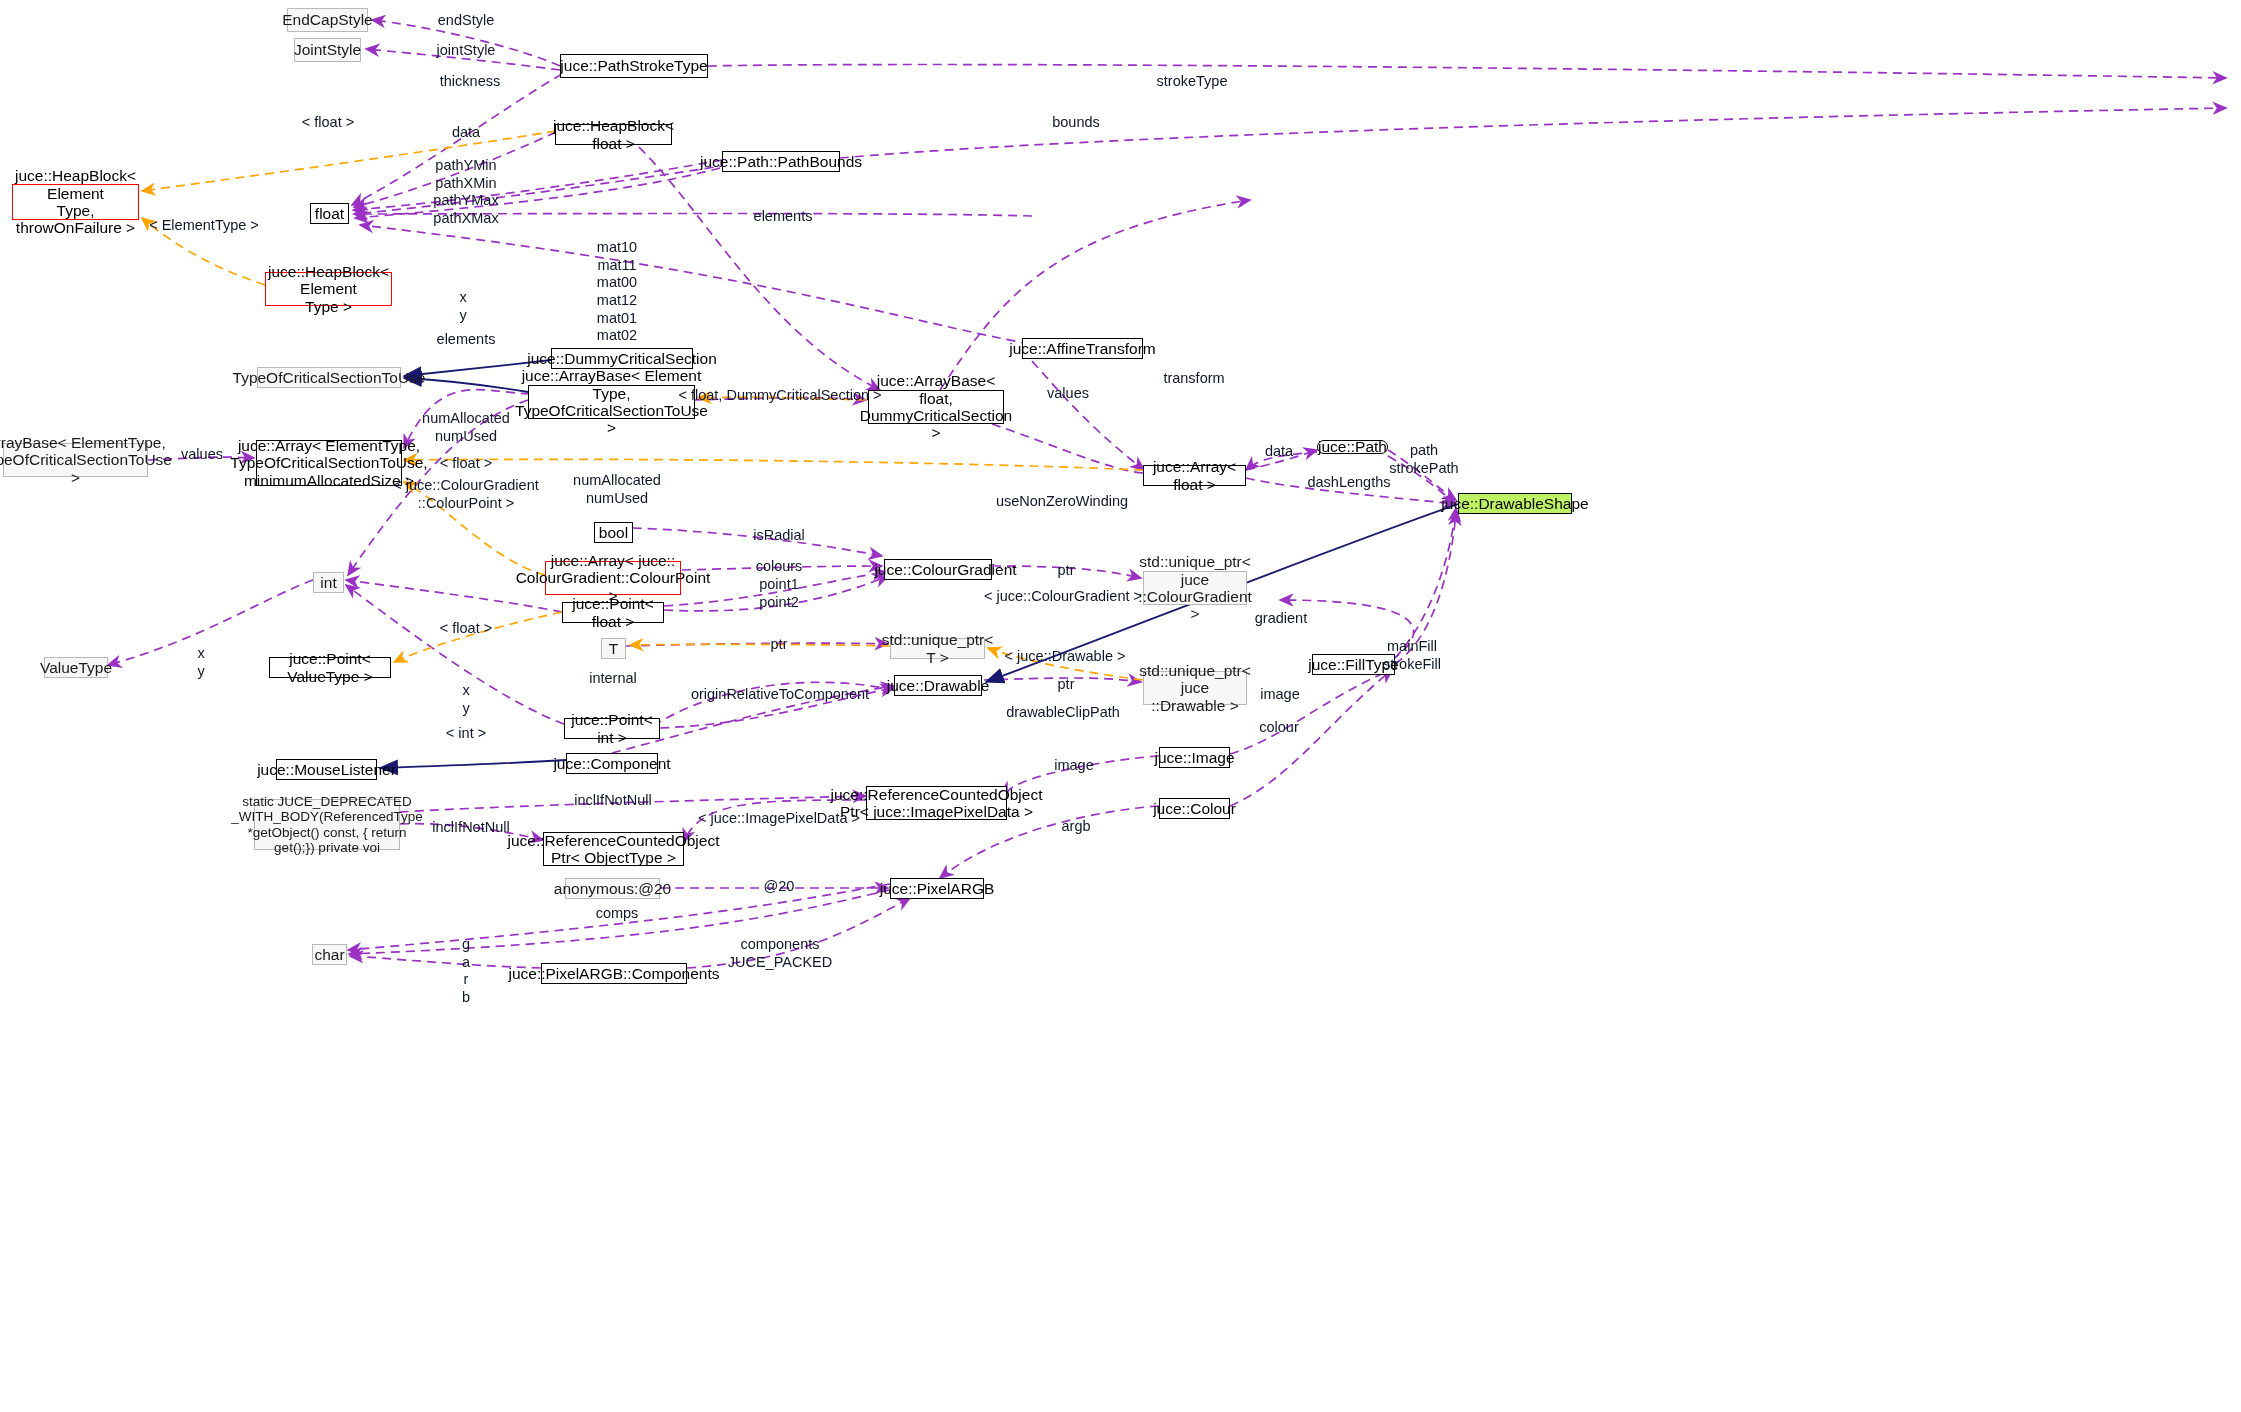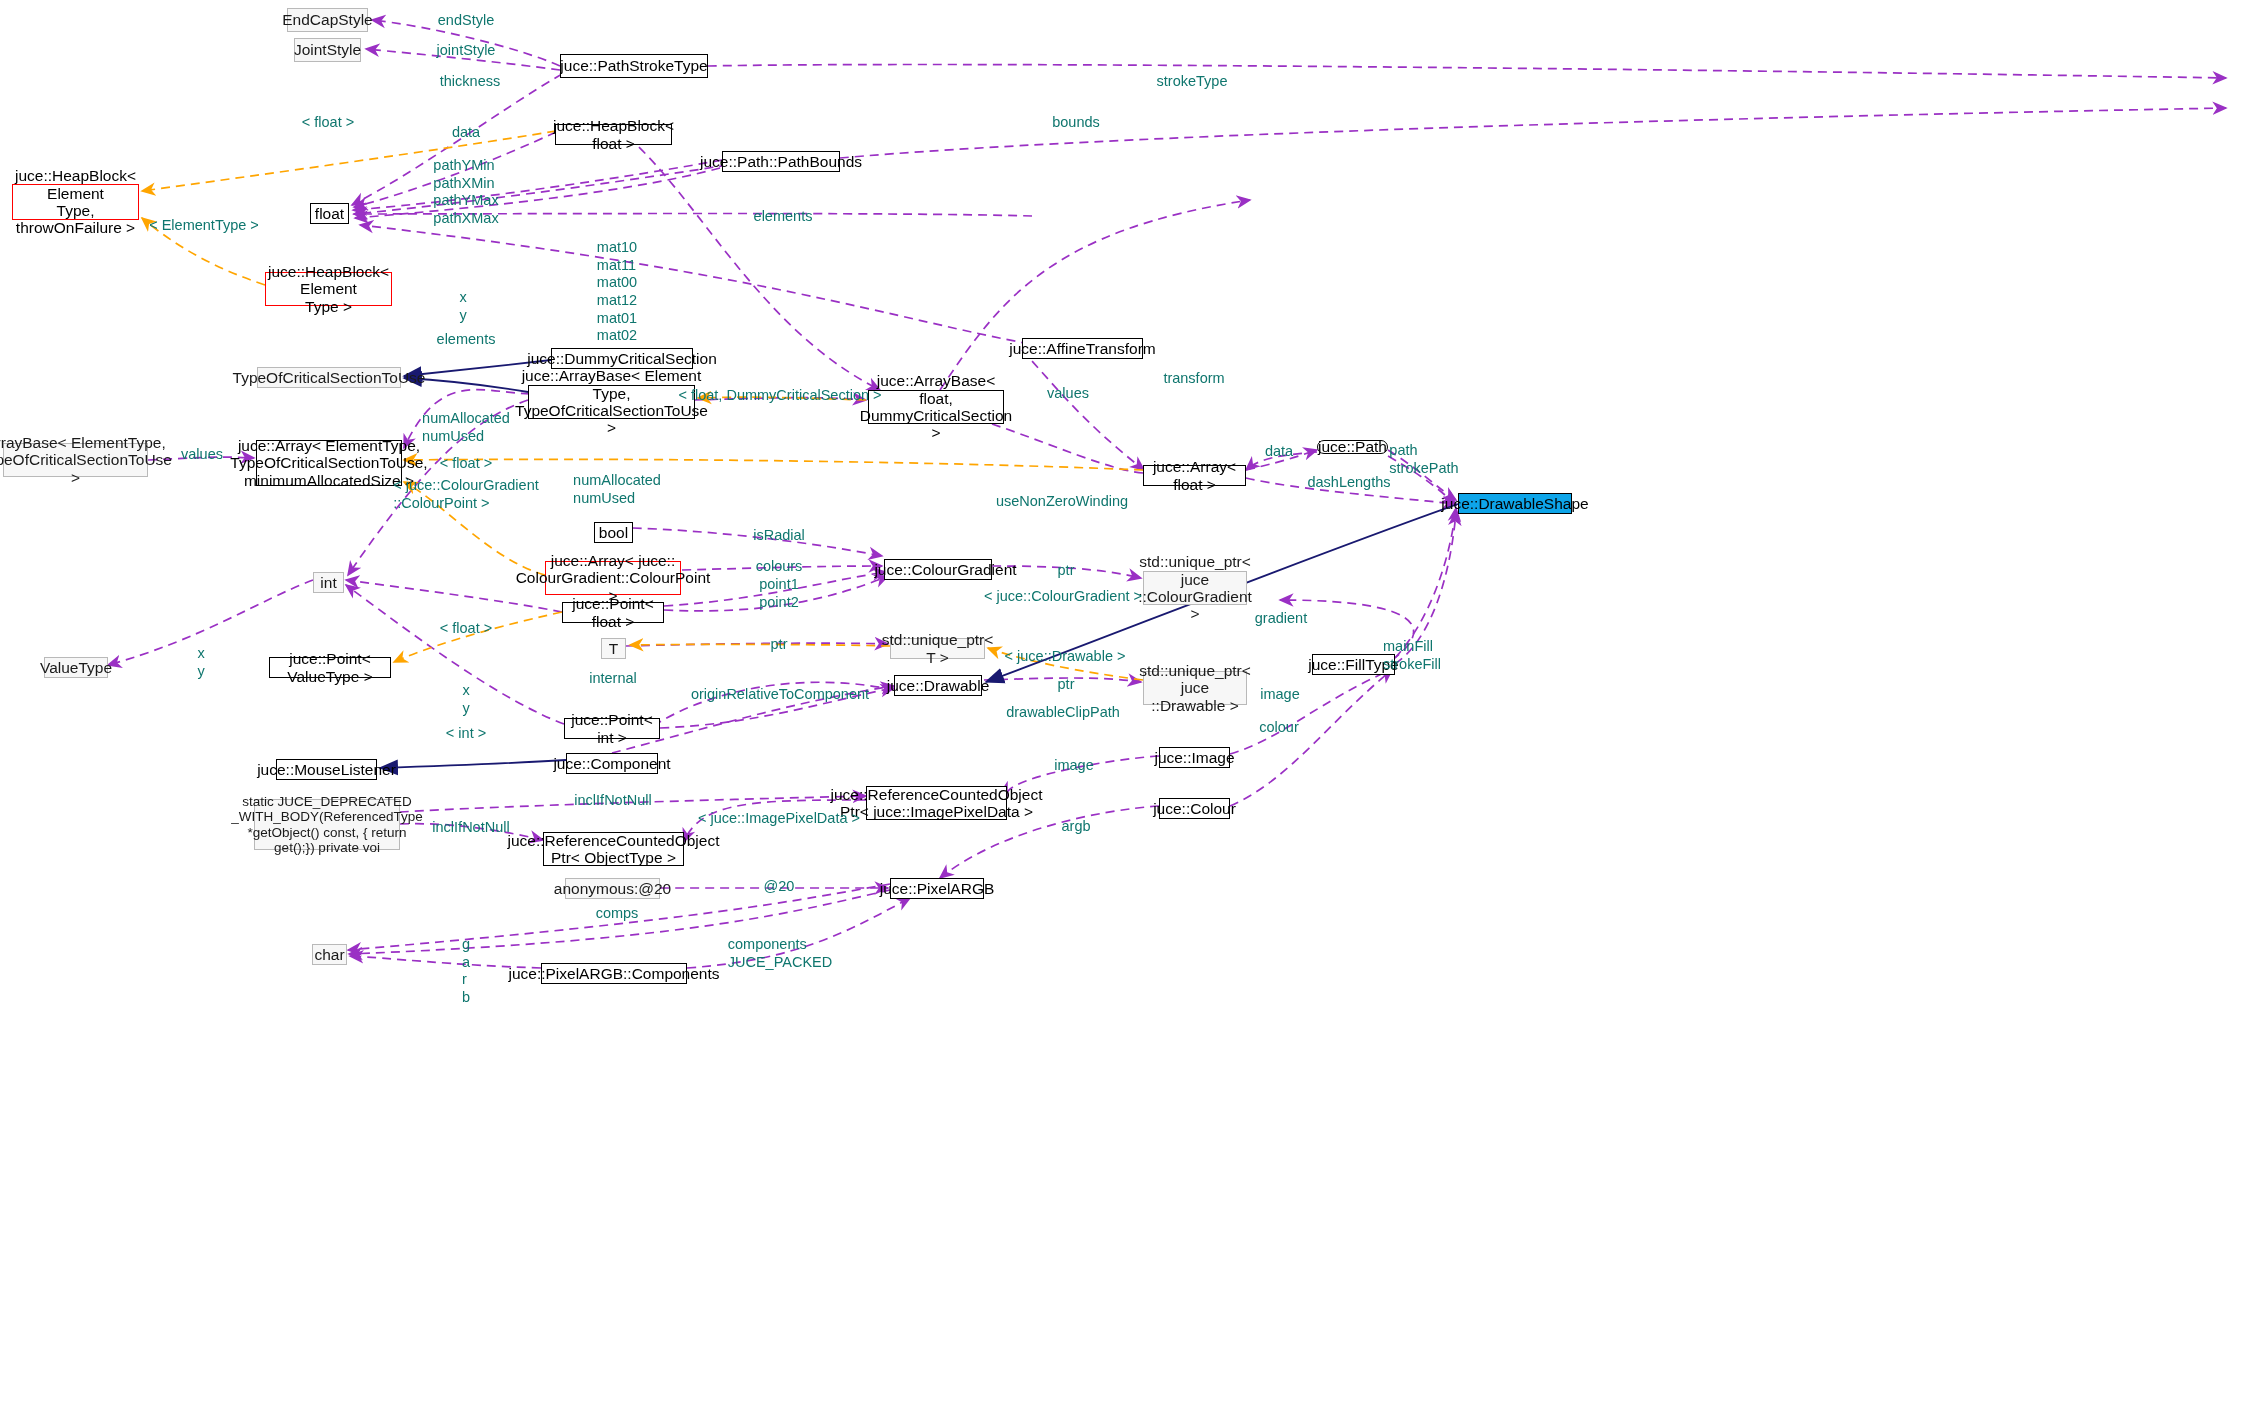--- a/index.html
+++ b/index.html
@@ -5,23 +5,23 @@
   html,body{margin:0;padding:0;background:#ffffff;}
   #canvas{position:relative;width:2241px;height:1412px;background:#ffffff;
           font-family:"Liberation Sans","DejaVu Sans",sans-serif;overflow:hidden;}
   svg#edges{position:absolute;left:0;top:0;width:2241px;height:1412px;}
   .node{position:absolute;box-sizing:border-box;display:flex;align-items:center;
         justify-content:center;text-align:center;line-height:1.12;
         font-size:15.5px;color:#000000;padding:2px 5px;white-space:pre-line;}
   .n-solid{border:1.6px solid #000000;background:#ffffff;}
   .n-grey{border:1.4px solid #b9b9b9;background:#f7f7f7;color:#1a1a1a;}
   .n-red{border:1.8px solid #ff0000;background:#ffffff;}
-  .n-hl{border:1.8px solid #000000;background:#0ea5e9;font-weight:normal;text-align:center;}
+  .n-hl{border:1.8px solid #000000;background:#bef264;font-weight:normal;text-align:center;}
   .edgelabel{position:absolute;font-family:"Liberation Sans","DejaVu Sans",sans-serif;
-             font-size:14.5px;color:#0f766e;text-align:left;line-height:1.22;
+             font-size:14.5px;color:#0f172a;text-align:center;line-height:1.22;
              white-space:pre-line;transform:translateX(-50%);}
 </style>
 </head>
 <body>
 
 <div id="canvas">
 
   <svg id="edges" viewBox="0 0 2241 1412" xmlns="http://www.w3.org/2000/svg">
     <defs>
       <marker id="ah-p" markerWidth="9" markerHeight="9" refX="8" refY="4.5" orient="auto">

